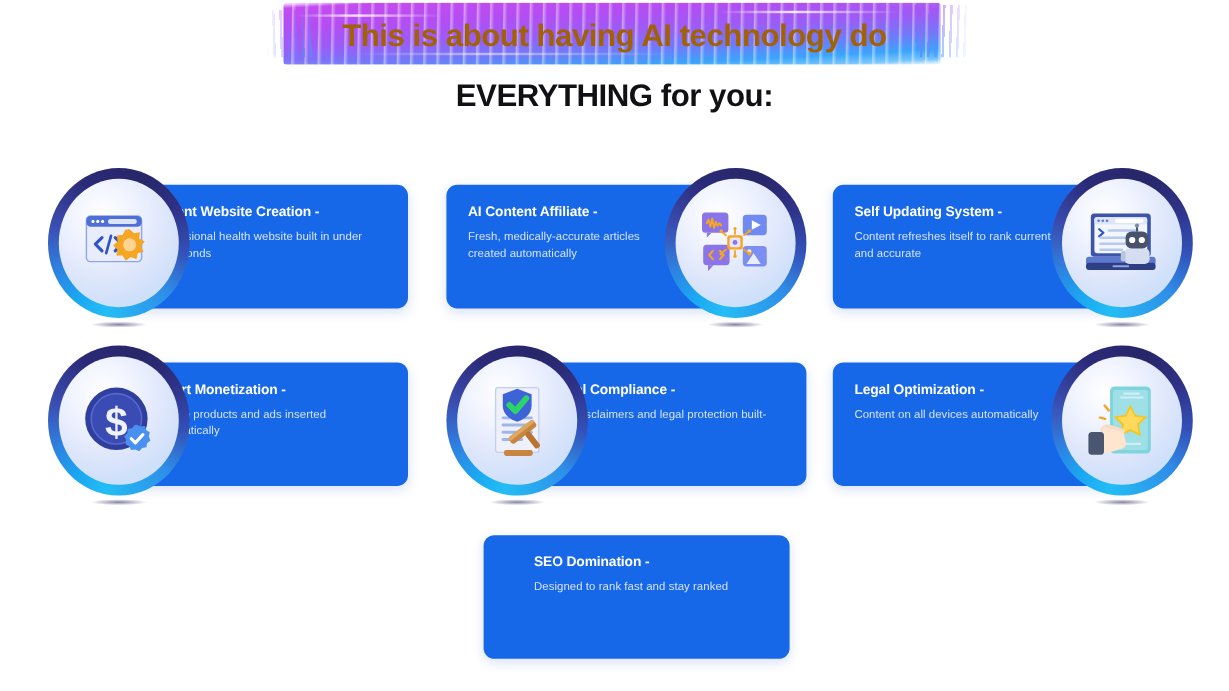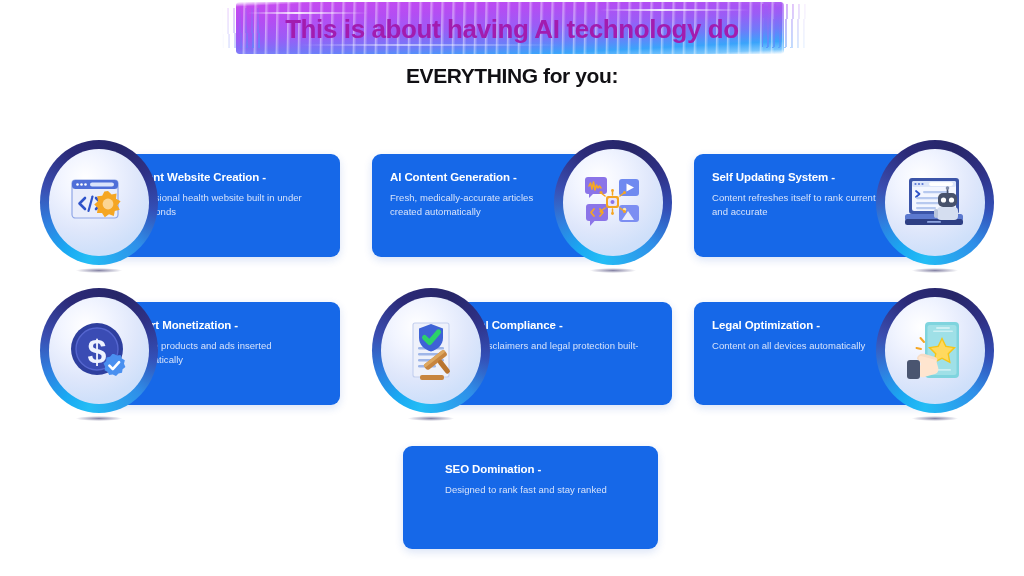--- a/index.html
+++ b/index.html
@@ -77,28 +77,28 @@
     mask-composite: intersect;
   }
 
   .head-line1 {
     position: absolute;
     top: 14px; left: 0; width: 1024px;
     text-align: center;
     font-size: 26px;
     font-weight: 700;
     letter-spacing: -0.4px;
-    color: #a21caf;
+    color: #a16207;
     z-index: 3;
   }
   .head-line2 {
     position: absolute;
     top: 64px; left: 0; width: 1024px;
     text-align: center;
-    font-size: 21px;
+    font-size: 26px;
     font-weight: 700;
     letter-spacing: -0.4px;
     color: #111014;
     z-index: 3;
   }
 
   
   .grid { position: absolute; top: 0; left: 0; width: 1024px; height: 576px; }
 
   .feature {
@@ -246,21 +246,21 @@
             <circle cx="0" cy="0" r="5.4" fill="#fcd592"></circle>
           </g>
         </svg>
       </div>
     </div>
   </div>
 
   <div class="feature icon-right pos-r1c2">
     <div class="panel"></div>
     <div class="panel-text">
-      <div class="f-title">AI Content Generation  -</div>
+      <div class="f-title">AI Content Affiliate  -</div>
       <div class="f-desc">Fresh, medically-accurate articles created automatically</div>
     </div>
     <div class="circle">
       <div class="ring"></div>
       <div class="shadow-dot"></div>
       <div class="art">
         <svg width="64" height="60" viewBox="0 0 64 60">
           <rect x="4" y="4" width="22" height="17" rx="3" fill="#8b74e8"></rect>
           <path d="M8 13 l1.5-3 1.5 6 1.5-7 1.5 8 1.5-5 1.5 3 1.5-2 1.5 2" stroke="#f5a623" stroke-width="1.6" fill="none" stroke-linecap="round" stroke-linejoin="round"></path>
           <path d="M8 21 l0 4 4-4 Z" fill="#8b74e8"></path>

